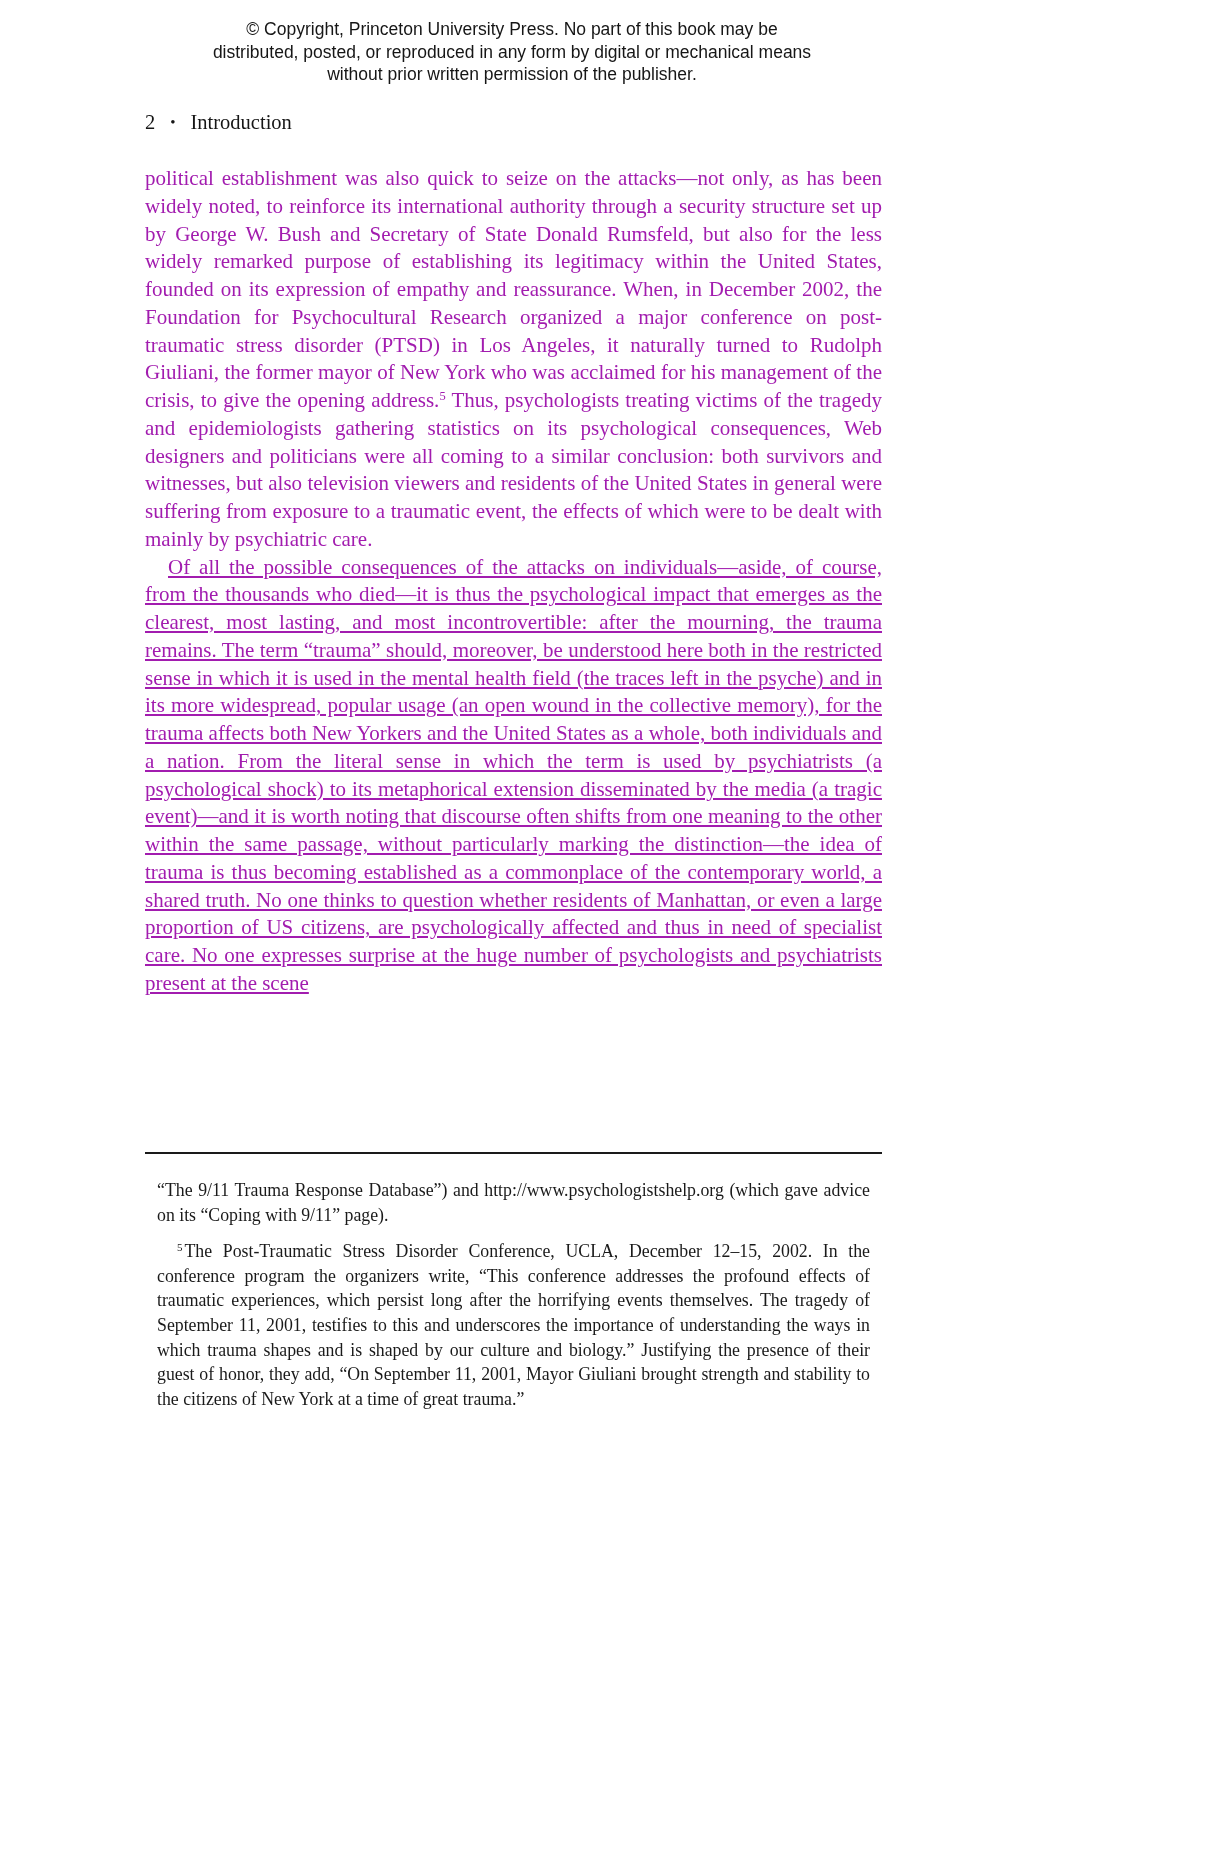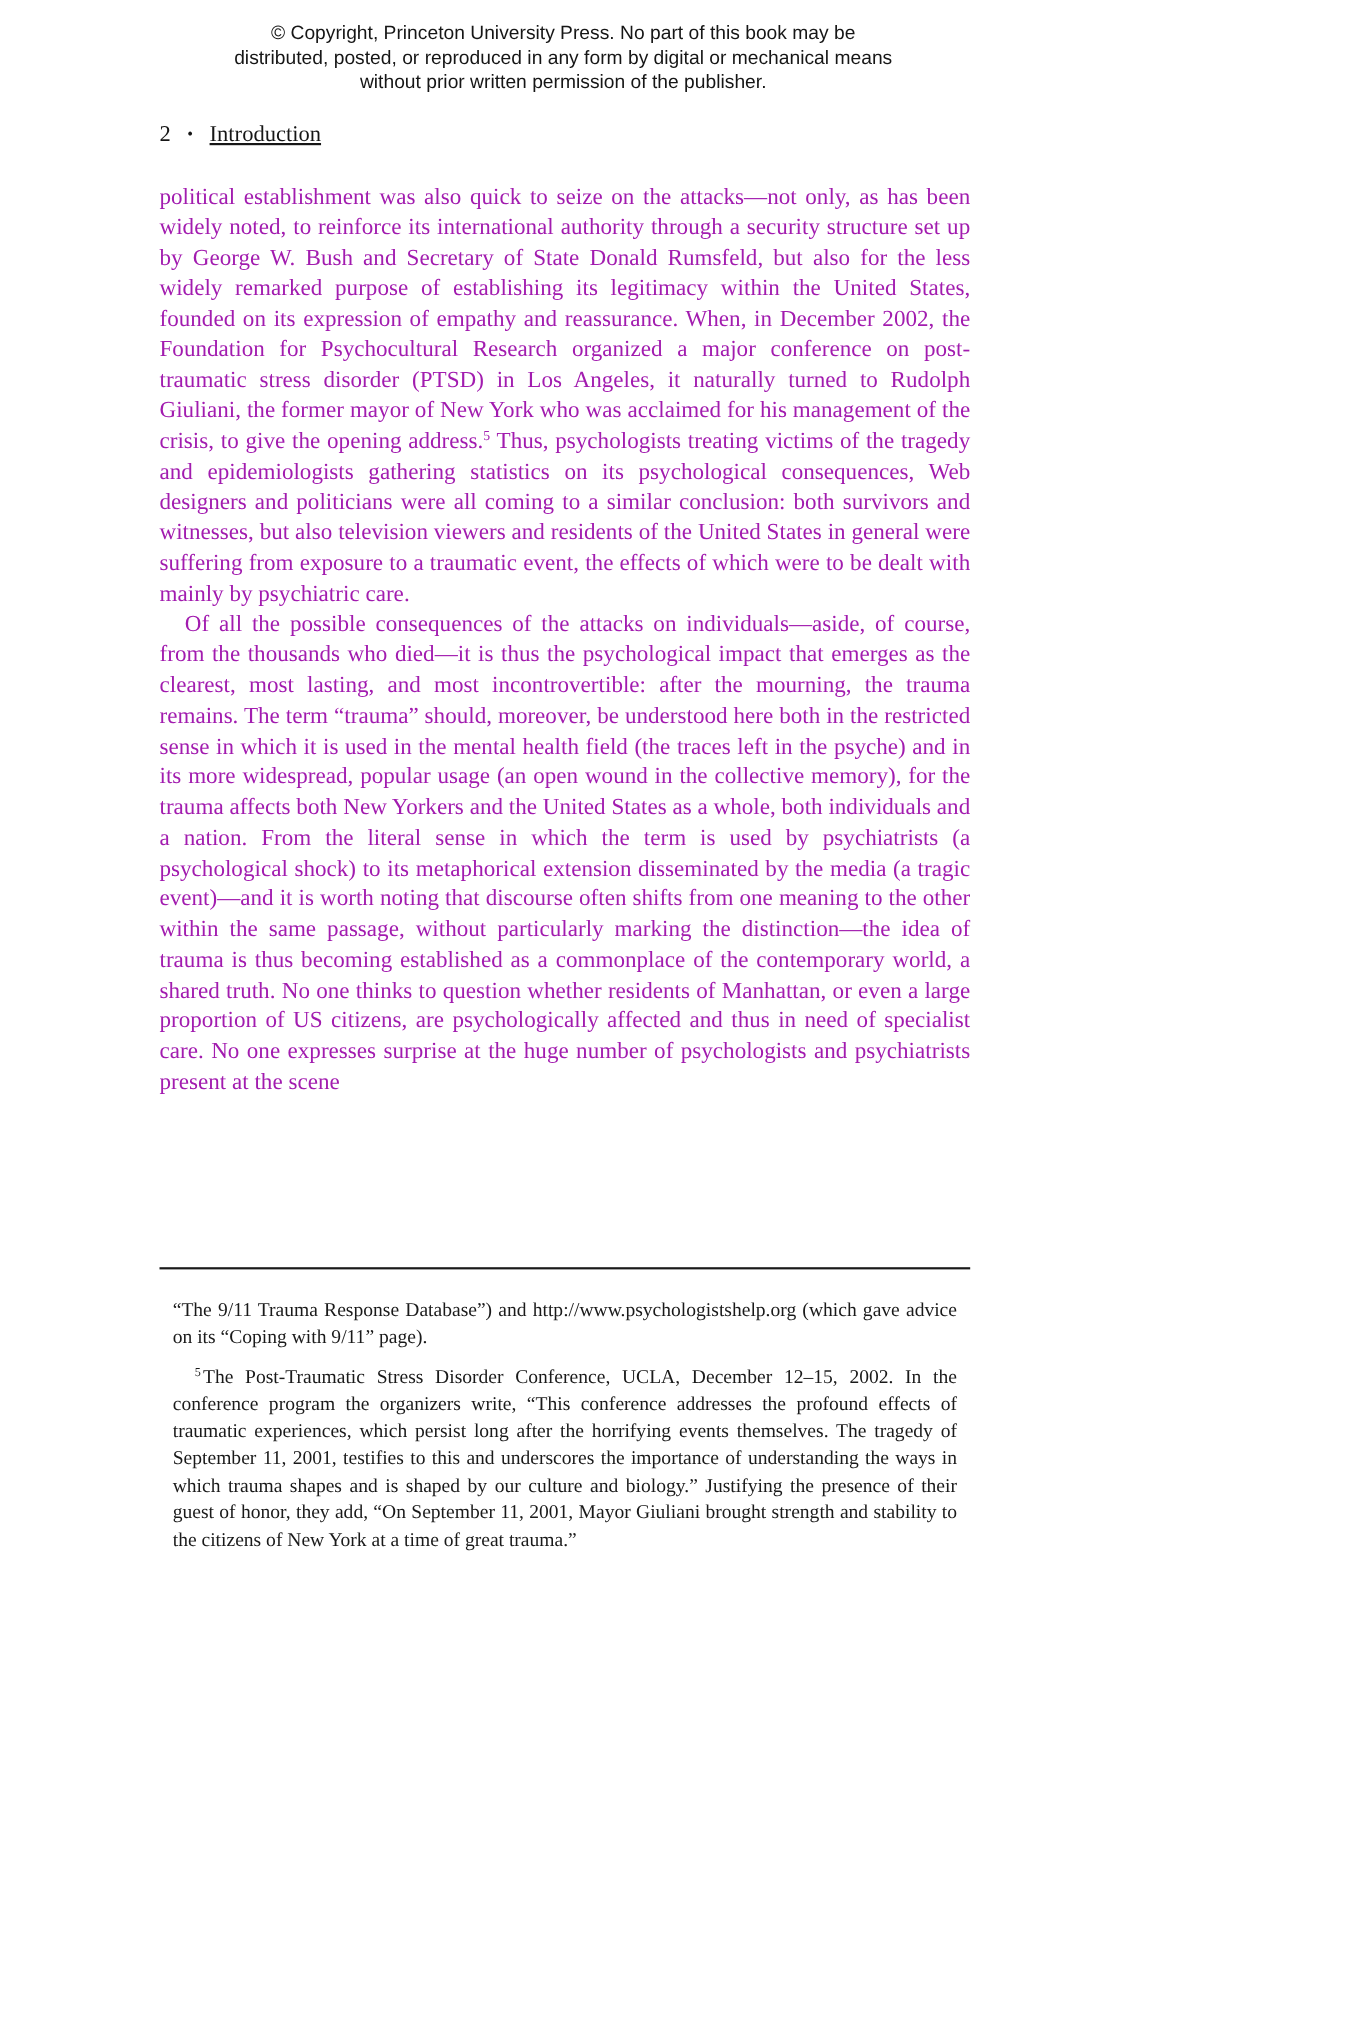--- a/index.html
+++ b/index.html
@@ -24,41 +24,40 @@
     line-height: 22.5px;
     color: #161616;
   }
   .running-head {
     position: absolute;
     top: 111px;
     left: 145px;
     font-size: 20.5px;
     color: #161616;
     white-space: nowrap;
-    text-decoration: underline;
   }
   .running-head .pagenum { display: inline-block; }
   .running-head .bullet {
     display: inline-block;
     margin: 0 15px;
     font-size: 15px;
     vertical-align: 2px;
   }
   .body-text {
     position: absolute;
     top: 165px;
     left: 145px;
     width: 737px;
     font-size: 21px;
     line-height: 27.75px;
     text-align: justify;
     color: #a21caf;
   }
   .para { margin: 0; }
-  .para.indented { text-indent: 23px; }
+  .para.indented { text-indent: 23px; text-decoration: underline; }
   sup.note-ref {
     font-size: 12.5px;
     line-height: 0;
     vertical-align: 7px;
   }
   .footnote-rule {
     position: absolute;
     top: 1152px;
     left: 145px;
     width: 737px;

